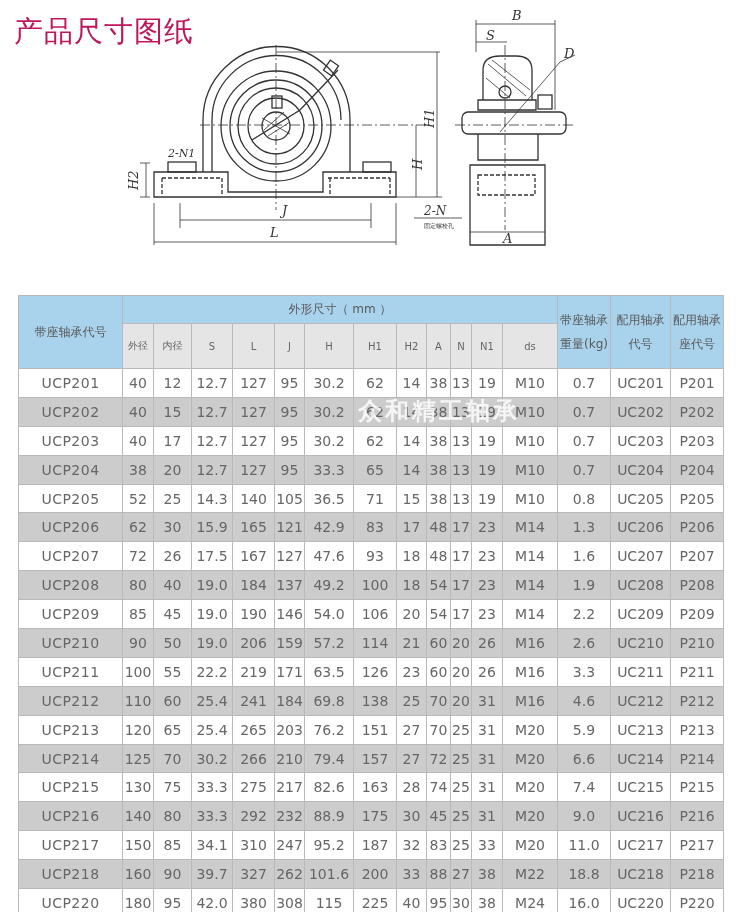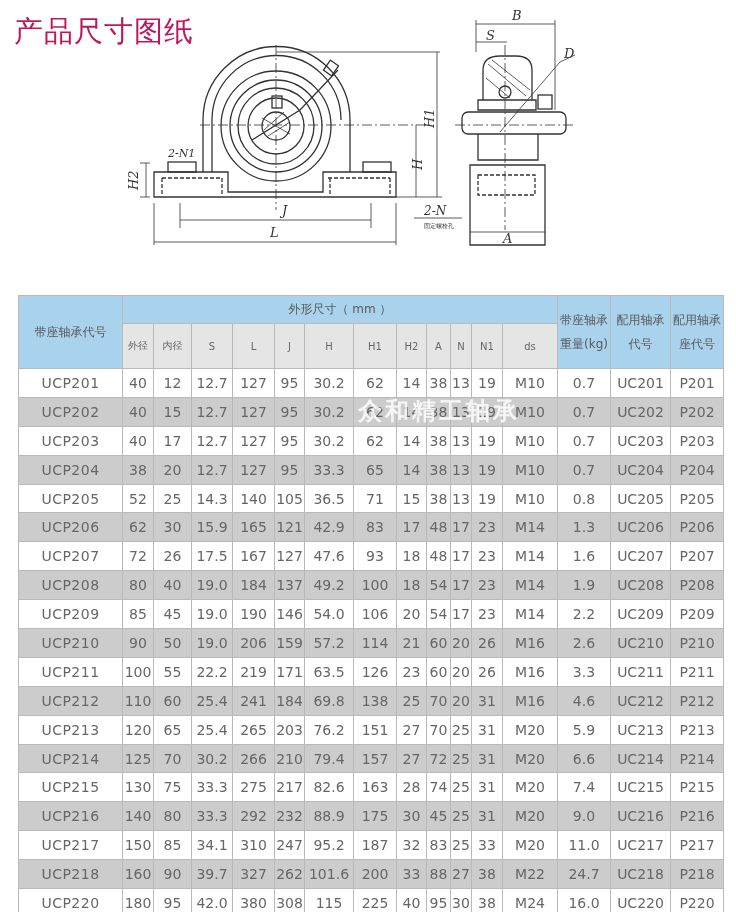--- a/index.html
+++ b/index.html
@@ -441,21 +441,21 @@
         <td>39.7</td>
         <td>327</td>
         <td>262</td>
         <td>101.6</td>
         <td>200</td>
         <td>33</td>
         <td>88</td>
         <td>27</td>
         <td>38</td>
         <td>M22</td>
-        <td>24.7</td>
+        <td>18.8</td>
         <td>UC218</td>
         <td>P218</td>
       </tr>
       <tr class="r">
         <td class="model">UCP220</td>
         <td>180</td>
         <td>95</td>
         <td>42.0</td>
         <td>380</td>
         <td>308</td>

